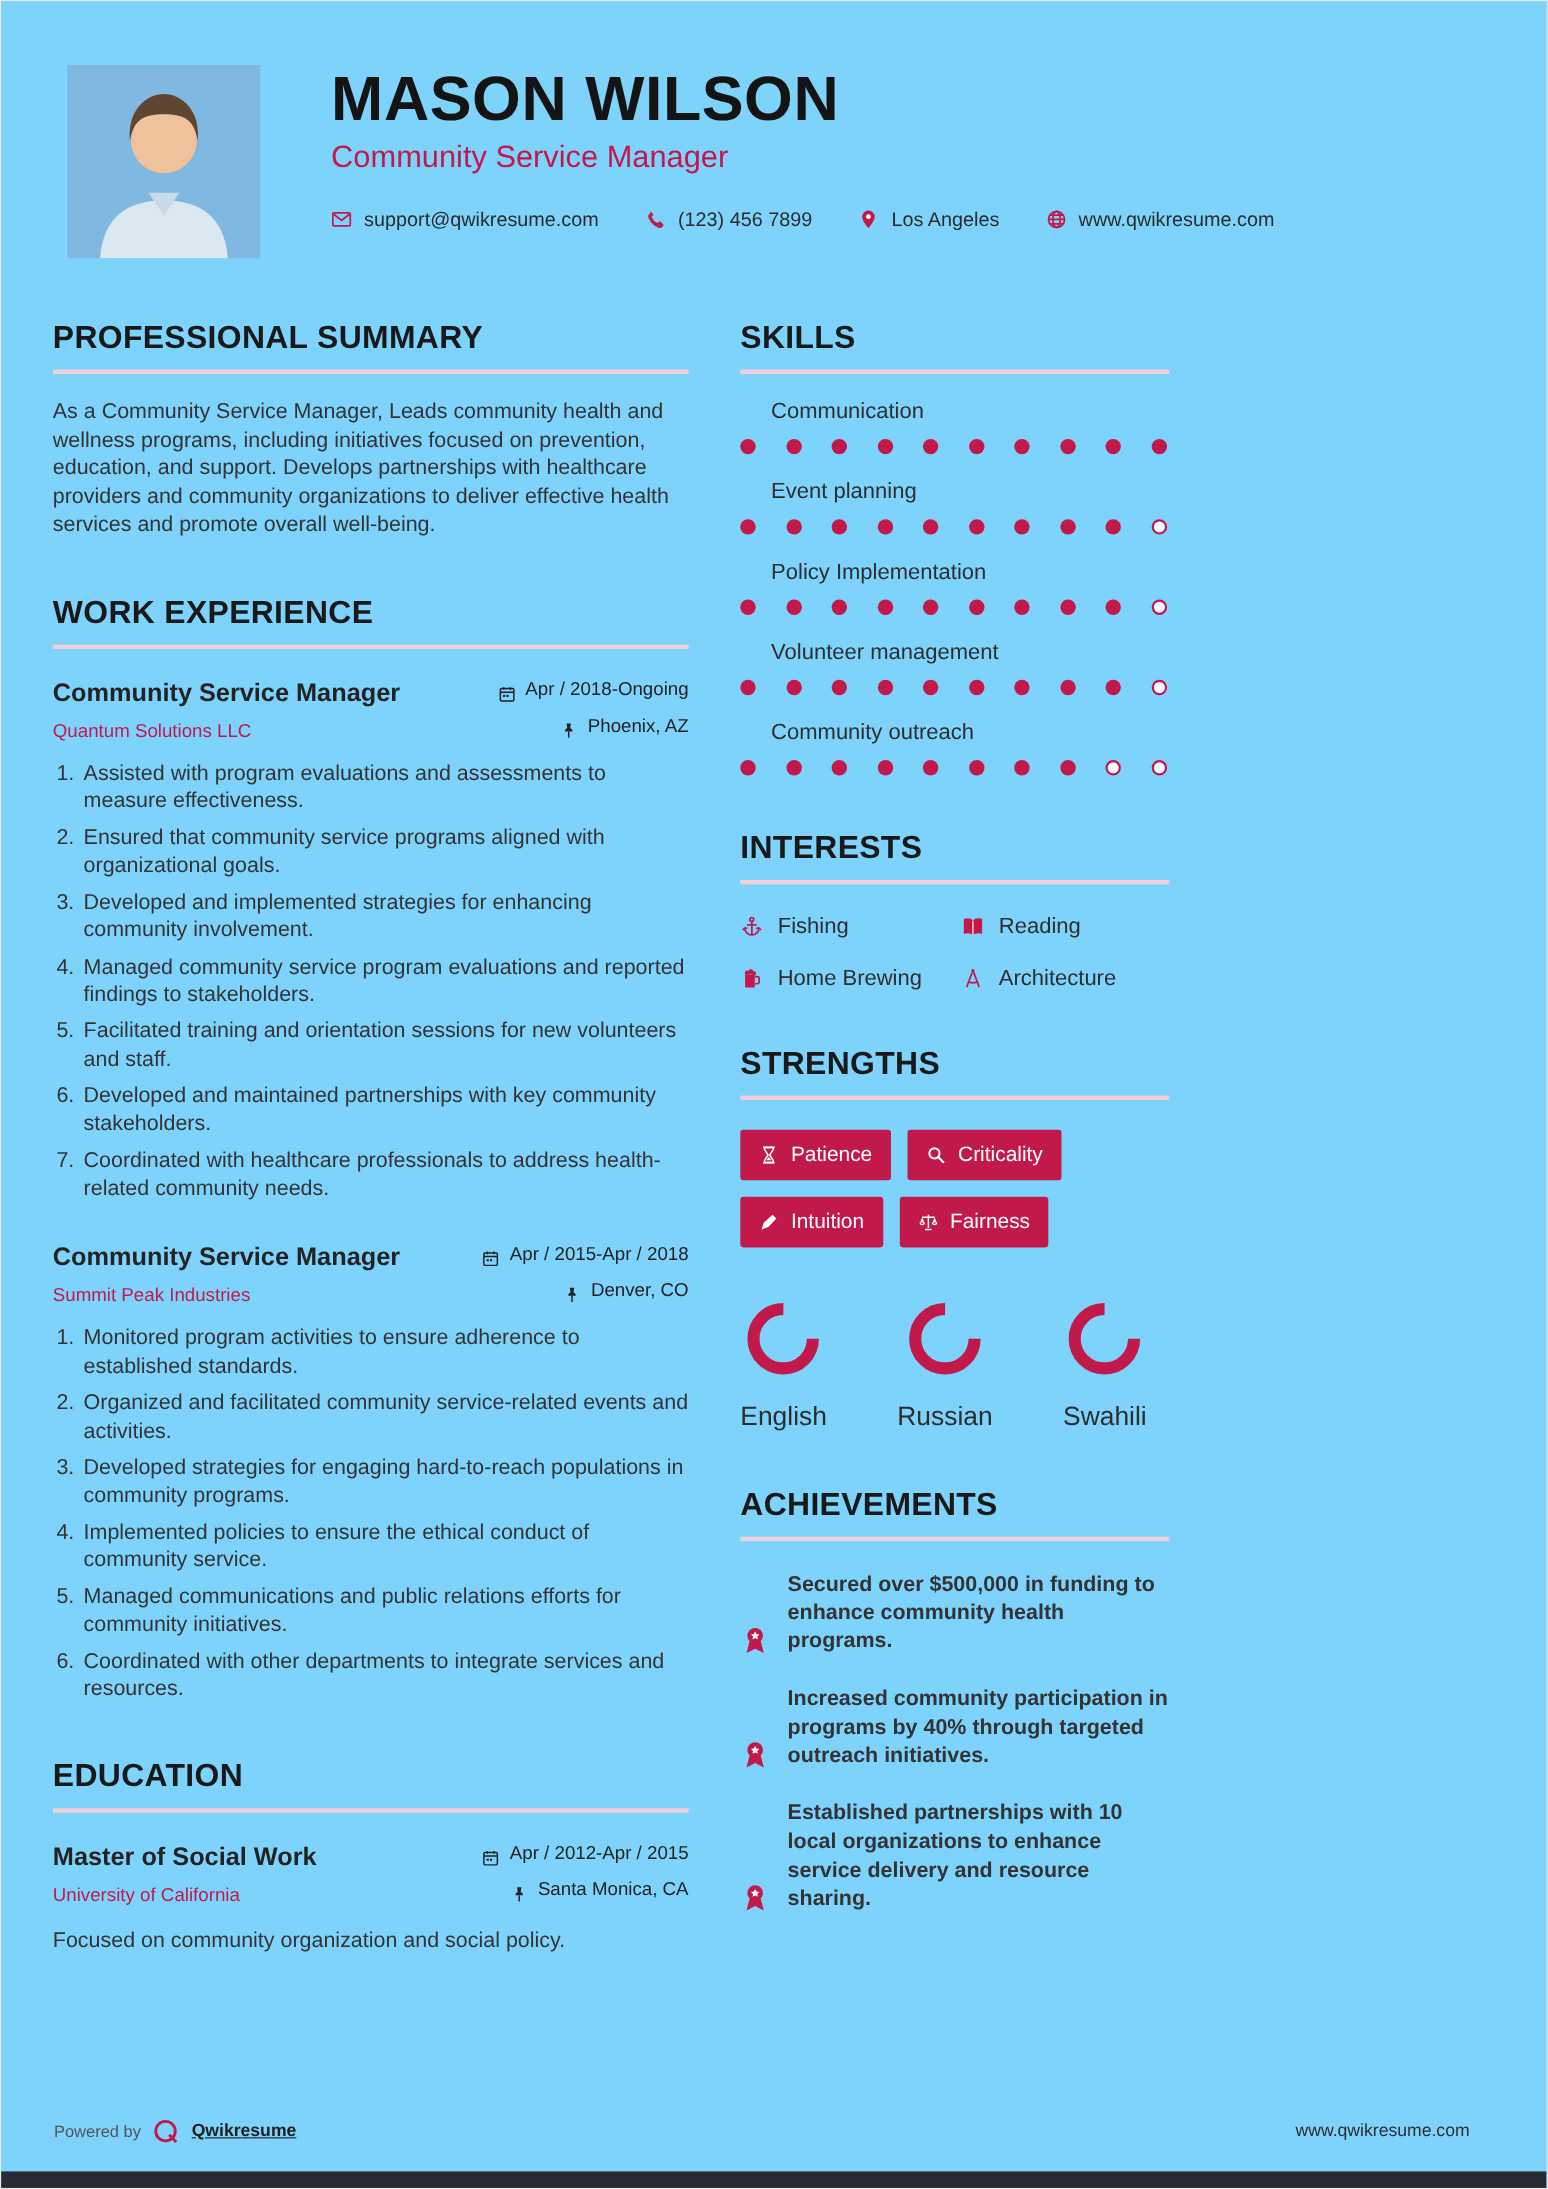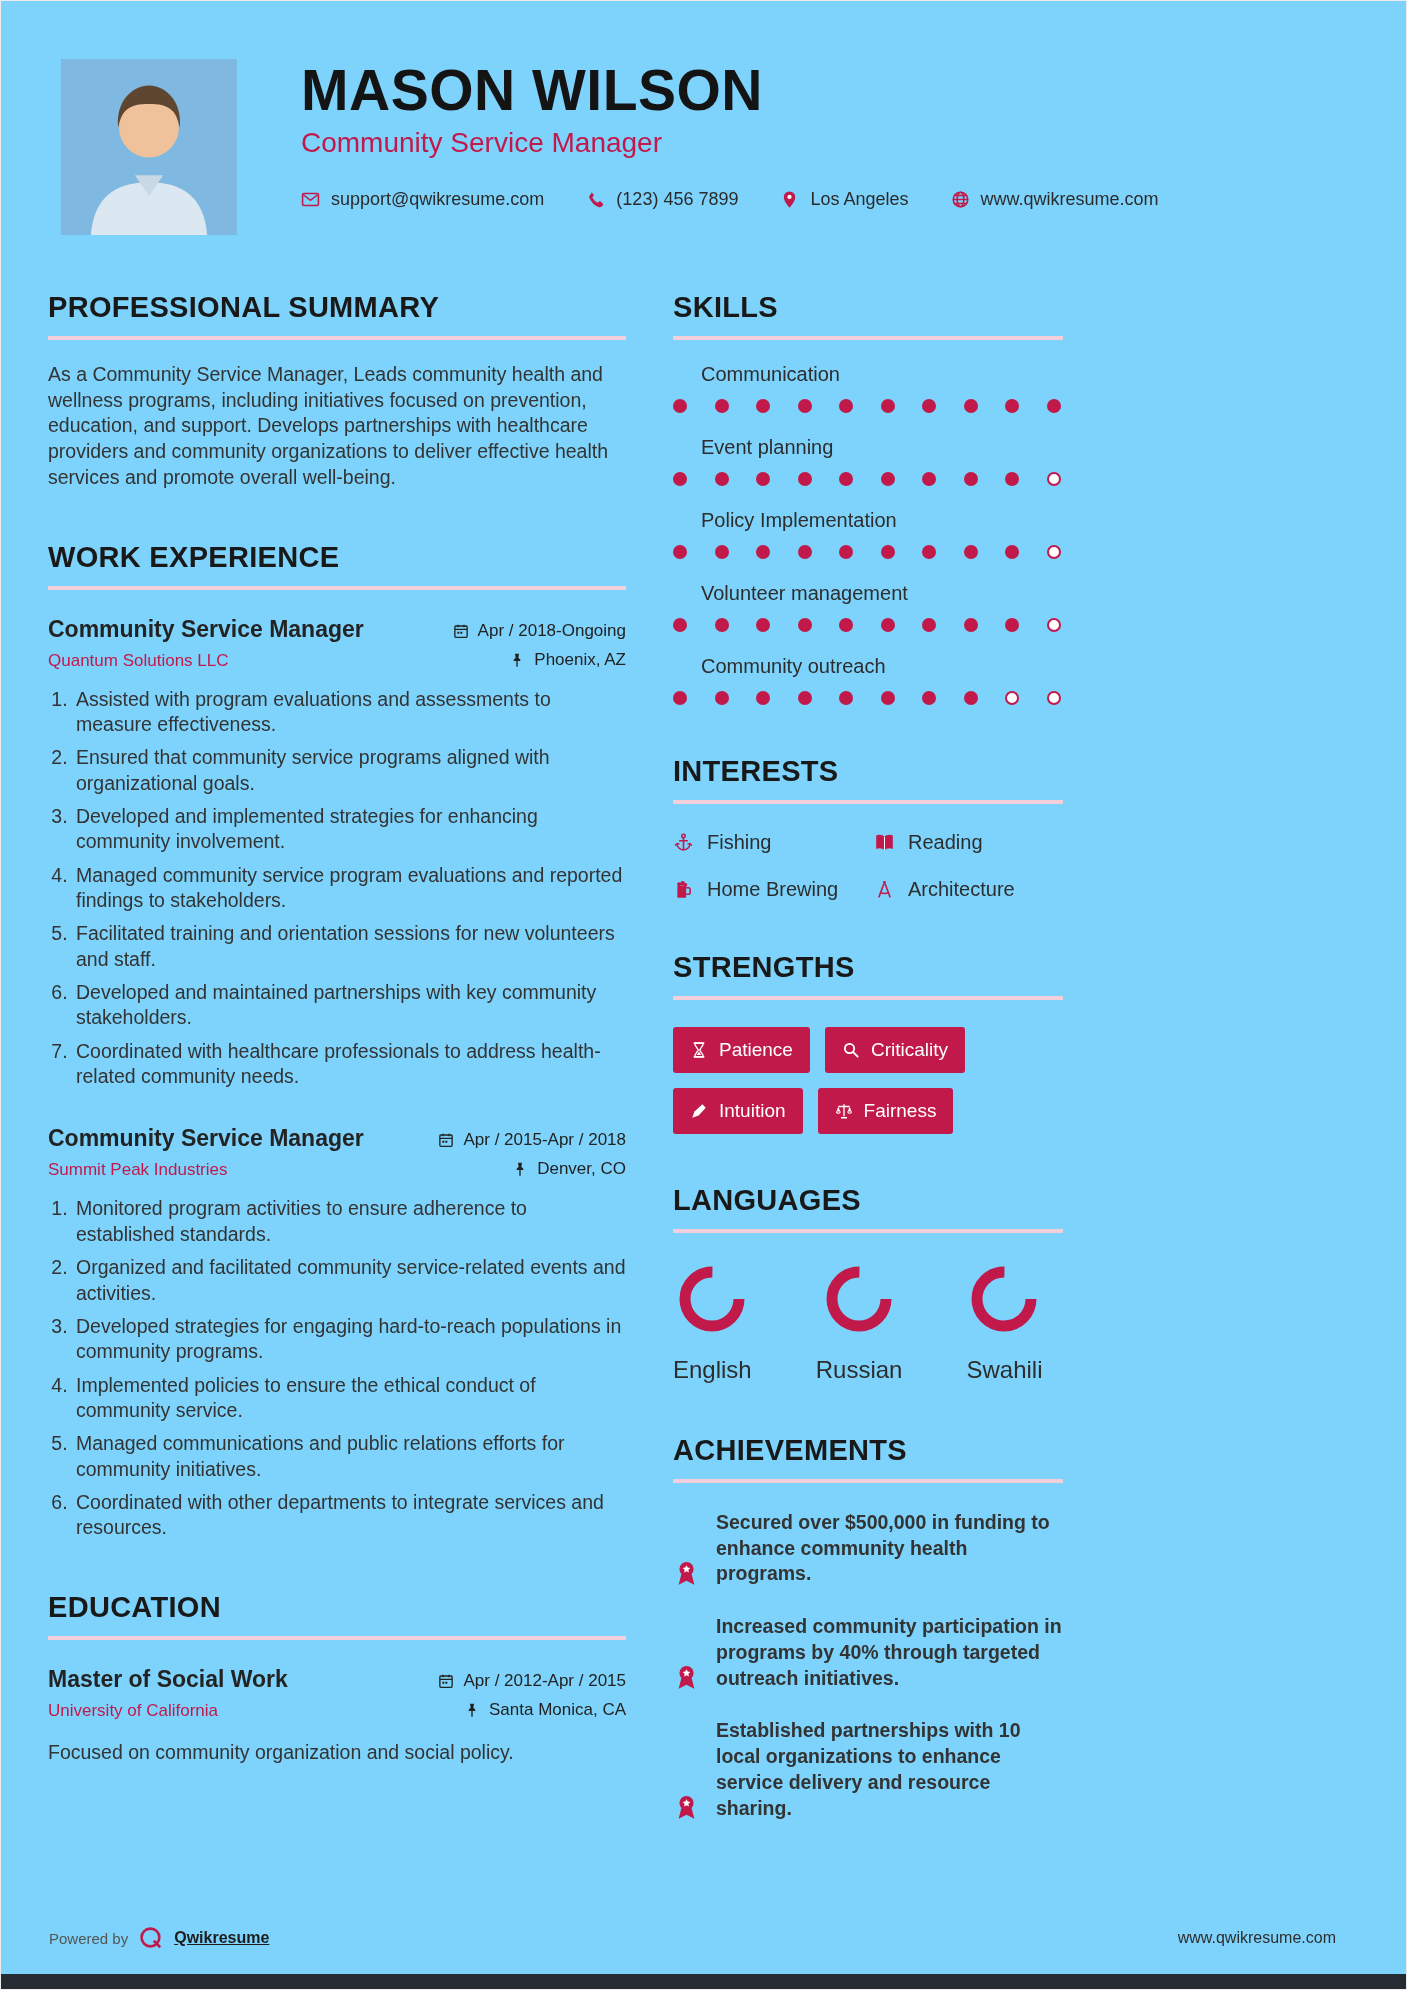--- a/index.html
+++ b/index.html
@@ -29,21 +29,21 @@
   .col-right{width:390px;flex:none;margin-left:47px;}
   section{margin-bottom:50px;}
   .sec{font-size:29px;font-weight:700;color:#191919;margin:0;padding-bottom:12px;
        border-bottom:4px solid var(--underline);letter-spacing:.3px;}
   .summary-text{font-size:19.5px;line-height:1.32;margin:22px 0 0;color:#333;}
   
   .job{margin-top:26px;}
   .job + .job{margin-top:36px;}
   .jrow{display:flex;justify-content:space-between;align-items:baseline;}
   .jtitle{font-size:23px;font-weight:700;color:#232323;margin:0;}
-  .meta{display:flex;align-items:flex-start;gap:9px;font-size:17px;color:#222;white-space:nowrap;}
+  .meta{display:flex;align-items:flex-end;gap:9px;font-size:17px;color:#222;white-space:nowrap;}
   .meta .ico{width:16px;height:16px;color:#222;position:relative;top:2px;}
   .r2{margin-top:7px;}
   .company{font-size:17px;color:var(--accent);}
   ol.bullets{margin:16px 0 0;padding-left:25px;font-size:19.5px;line-height:1.3;color:#333;}
   ol.bullets li{margin-bottom:8px;padding-left:3px;}
   .note{font-size:19.5px;margin:20px 0 0;color:#333;}
   
   .skill{margin-top:23px;}
   .skill-label{font-size:20px;color:#2d2d2d;margin-left:28px;}
   .dots{display:flex;justify-content:space-between;margin-top:13px;padding-right:2px;}
@@ -419,21 +419,20 @@
                   <path d="M4.5 6L2 12.5h5zM19.5 6L17 12.5h5z" fill="currentColor"></path>
                   <path d="M2 12.5a2.5 2.5 0 005 0M17 12.5a2.5 2.5 0 005 0" fill="none" stroke="currentColor" stroke-width="1.6"></path>
                 </svg>
               </span>
               <span>Fairness</span>
             </div>
           </div>
       </section>
 
       <section>
-        <h2 class="sec">LANGUAGES</h2>
         <div class="languages" id="languages">
             <div class="language">
               <div class="donut">
                 <svg viewBox="0 0 66 66">
                   <circle cx="33" cy="33" r="27" fill="none" stroke="#c2194b" stroke-width="11" stroke-dasharray="127.2 169.6"></circle>
                 </svg>
               </div>
               <div class="lang-label">English</div>
             </div>
             <div class="language">

